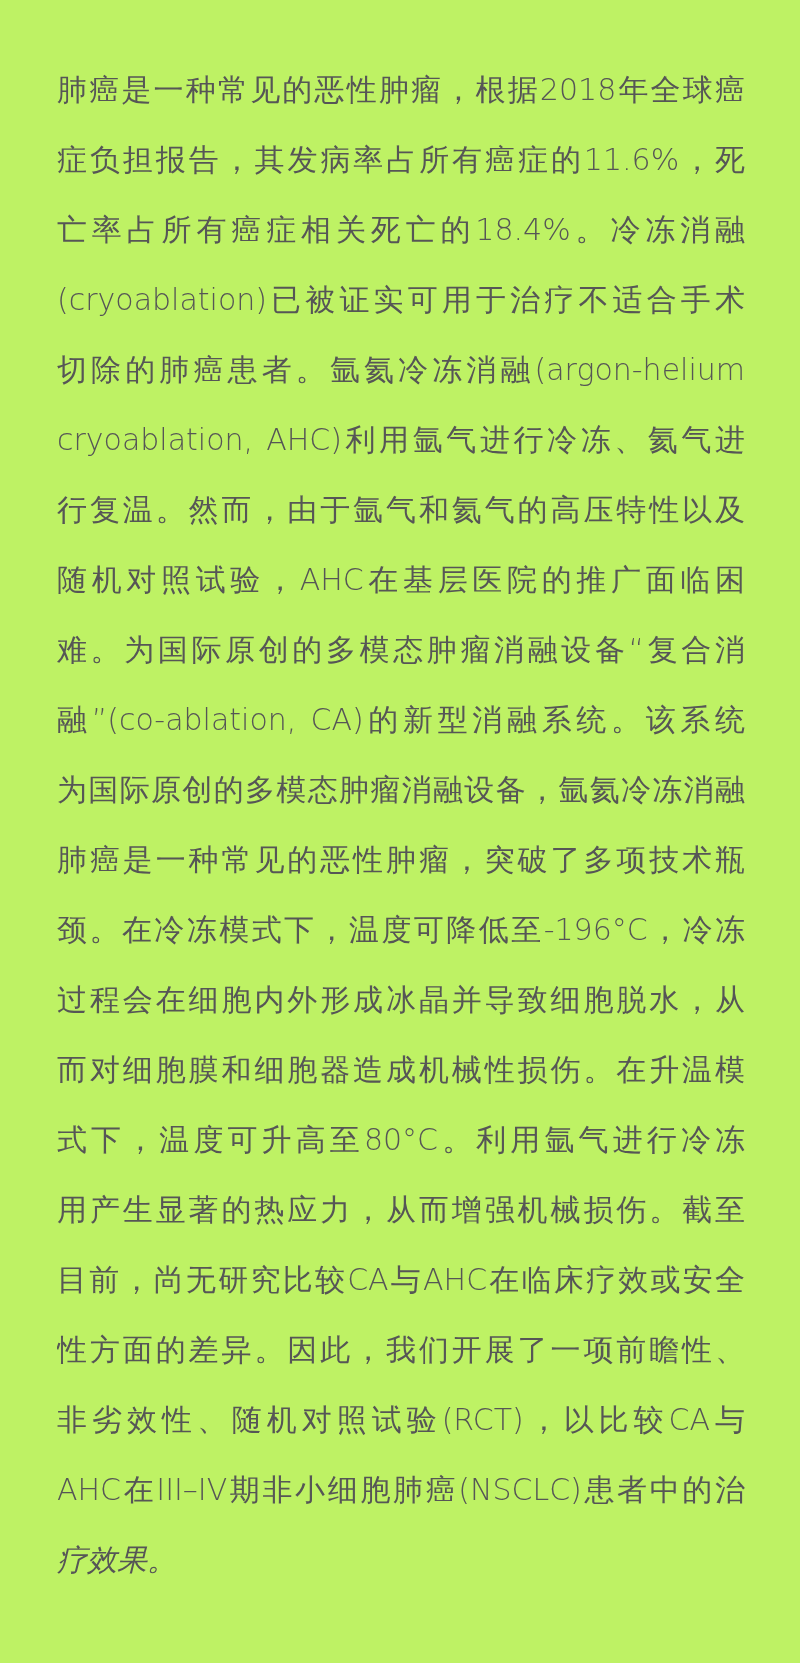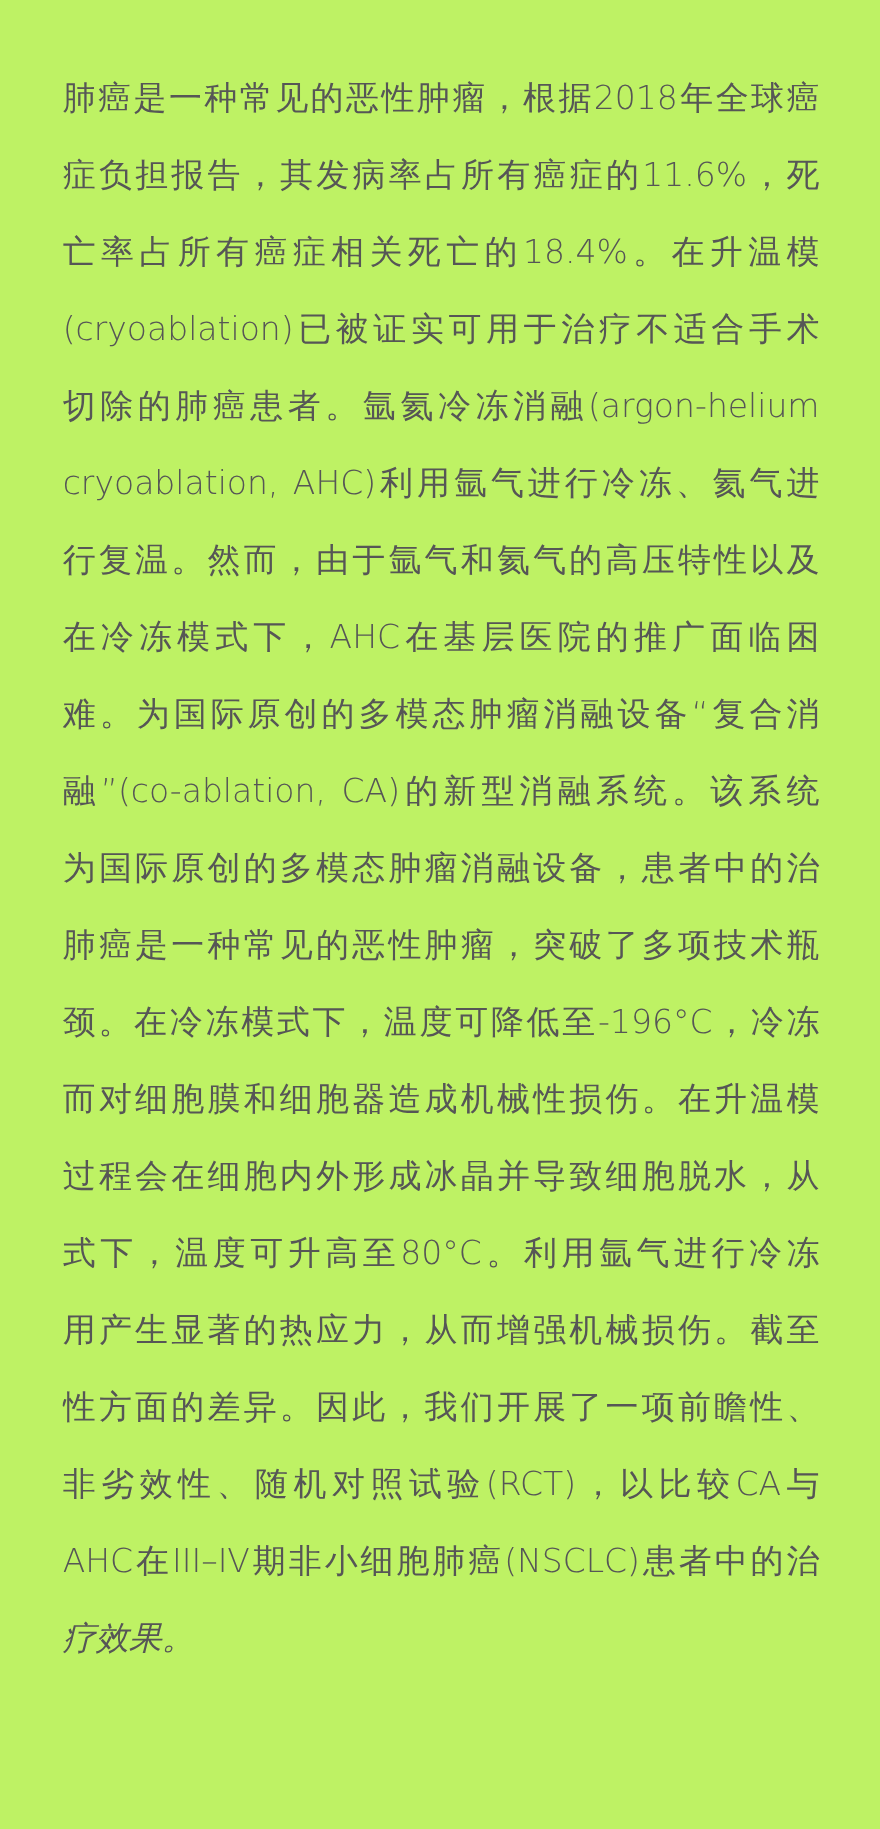--- a/index.html
+++ b/index.html
@@ -37,33 +37,34 @@
     font-style: italic;
   }
 </style>
 </head>
 <body>
 
 <div class="page">
   <div class="paragraph">
     <div class="line">肺癌是一种常见的恶性肿瘤，根据2018年全球癌</div>
     <div class="line">症负担报告，其发病率占所有癌症的11.6%，死</div>
-    <div class="line">亡率占所有癌症相关死亡的18.4%。在升温模</div>
+    <div class="line">亡率占所有癌症相关死亡的18.4%。冷冻消融</div>
     <div class="line">(cryoablation)已被证实可用于治疗不适合手术</div>
     <div class="line">切除的肺癌患者。氩氦冷冻消融(argon-helium</div>
     <div class="line">cryoablation, AHC)利用氩气进行冷冻、氦气进</div>
     <div class="line">行复温。然而，由于氩气和氦气的高压特性以及</div>
-    <div class="line">在冷冻模式下，AHC在基层医院的推广面临困</div>
+    <div class="line">随机对照试验，AHC在基层医院的推广面临困</div>
     <div class="line">难。为国际原创的多模态肿瘤消融设备“复合消</div>
     <div class="line">融”(co-ablation, CA)的新型消融系统。该系统</div>
-    <div class="line">为国际原创的多模态肿瘤消融设备，患者中的治</div>
+    <div class="line">为国际原创的多模态肿瘤消融设备，氩氦冷冻消融</div>
     <div class="line">肺癌是一种常见的恶性肿瘤，突破了多项技术瓶</div>
     <div class="line">颈。在冷冻模式下，温度可降低至-196°C，冷冻</div>
+    <div class="line">过程会在细胞内外形成冰晶并导致细胞脱水，从</div>
     <div class="line">而对细胞膜和细胞器造成机械性损伤。在升温模</div>
-    <div class="line">过程会在细胞内外形成冰晶并导致细胞脱水，从</div>
     <div class="line">式下，温度可升高至80°C。利用氩气进行冷冻</div>
     <div class="line">用产生显著的热应力，从而增强机械损伤。截至</div>
+    <div class="line">目前，尚无研究比较CA与AHC在临床疗效或安全</div>
     <div class="line">性方面的差异。因此，我们开展了一项前瞻性、</div>
     <div class="line">非劣效性、随机对照试验(RCT)，以比较CA与</div>
     <div class="line">AHC在III–IV期非小细胞肺癌(NSCLC)患者中的治</div>
     <div class="line last">疗效果。</div>
   </div>
 </div>
 
 </body></html>

